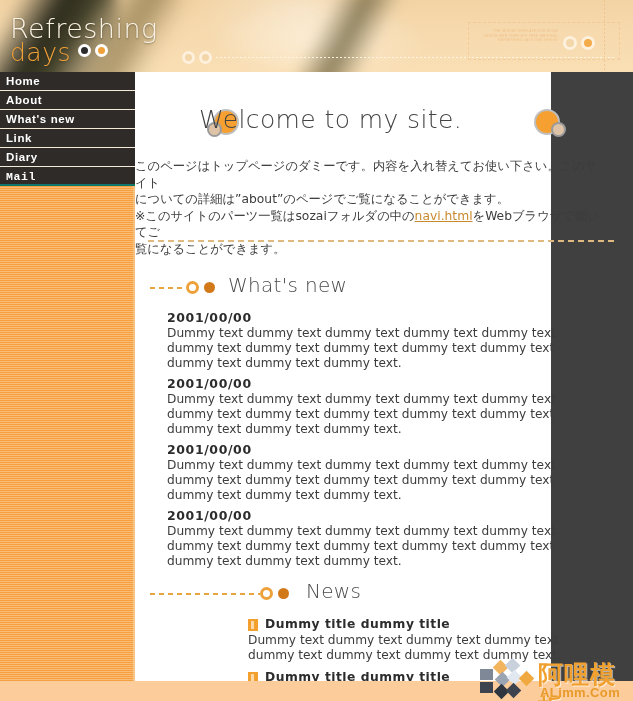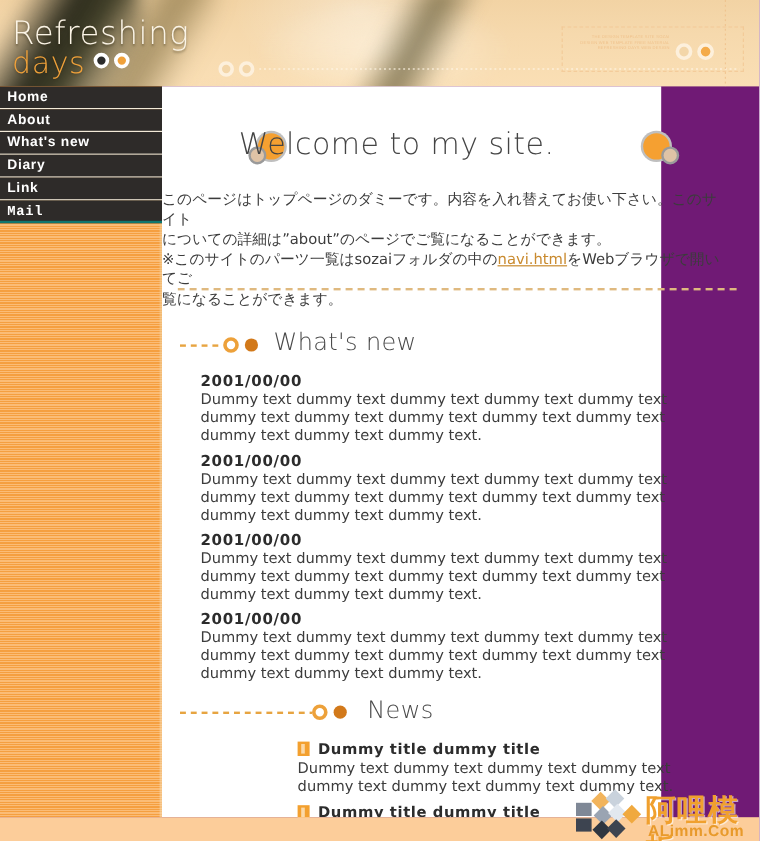--- a/index.html
+++ b/index.html
@@ -2,21 +2,21 @@
 <html><head>
 <meta charset="utf-8">
 <style>
   html,body{margin:0;padding:0;}
   body{
     width:633px;height:701px;overflow:hidden;
     background:#ffffff;
     font-family:"Liberation Sans","DejaVu Sans",sans-serif;
     font-size:12px;color:#3a3a3a;
   }
-  #page{position:relative;width:633px;height:701px;overflow:hidden;background:#701a75;}
+  #page{position:relative;width:633px;height:701px;overflow:hidden;background:#404040;}
 
   
   .header{
     position:absolute;left:0;top:0;width:633px;height:72px;
     background:
       radial-gradient(ellipse 150px 90px at 300px 10px, rgba(255,255,255,.35), rgba(255,255,255,0) 70%),
       linear-gradient(180deg,#f2d3a4 0%,#f6d9ad 40%,#fadfb5 100%);
     overflow:hidden;
   }
   .hdr-blur1{
@@ -200,21 +200,21 @@
   }
   .wn-body{
     font-size:12.2px;line-height:15px;color:#3c3c3c;
     font-family:"DejaVu Sans","Liberation Sans",sans-serif;
     margin-bottom:5px;
   }
 
   
   .news-list{position:absolute;left:113px;top:545px;width:360px;}
   .news-item{margin-bottom:7px;}
-  .news-title-row{display:flex;align-items:center;gap:7px;margin-bottom:2px;}
+  .news-title-row{display:flex;align-items:flex-end;gap:7px;margin-bottom:2px;}
   .news-icon{
     position:relative;width:10px;height:12px;flex:0 0 auto;
     background:#f3a02f;
   }
   .news-icon:after{
     content:"";position:absolute;left:3px;top:2px;width:3px;height:8px;
     background:#fbd9a8;
   }
   .news-title{
     font-size:12.3px;font-weight:bold;color:#2c2c2c;letter-spacing:.5px;
@@ -276,22 +276,22 @@
     <div class="tr-vline"></div>
   </div>
 
   <div class="sidebar"></div>
   <div class="sb-edge"></div>
 
   <div class="nav">
     <a class="nav-item" href="#">Home</a>
     <a class="nav-item" href="#">About</a>
     <a class="nav-item" href="#">What's new</a>
+    <a class="nav-item" href="#">Link</a>
     <a class="nav-item" href="#">Diary</a>
-    <a class="nav-item" href="#">Link</a>
     <a class="nav-item" href="#">Mail</a>
   </div>
 
   <div class="main">
 
     <div class="blob blob-left">
       <span class="big"></span>
         <span class="small"></span>
     </div>
     <div class="welcome">Welcome to my site.</div>

